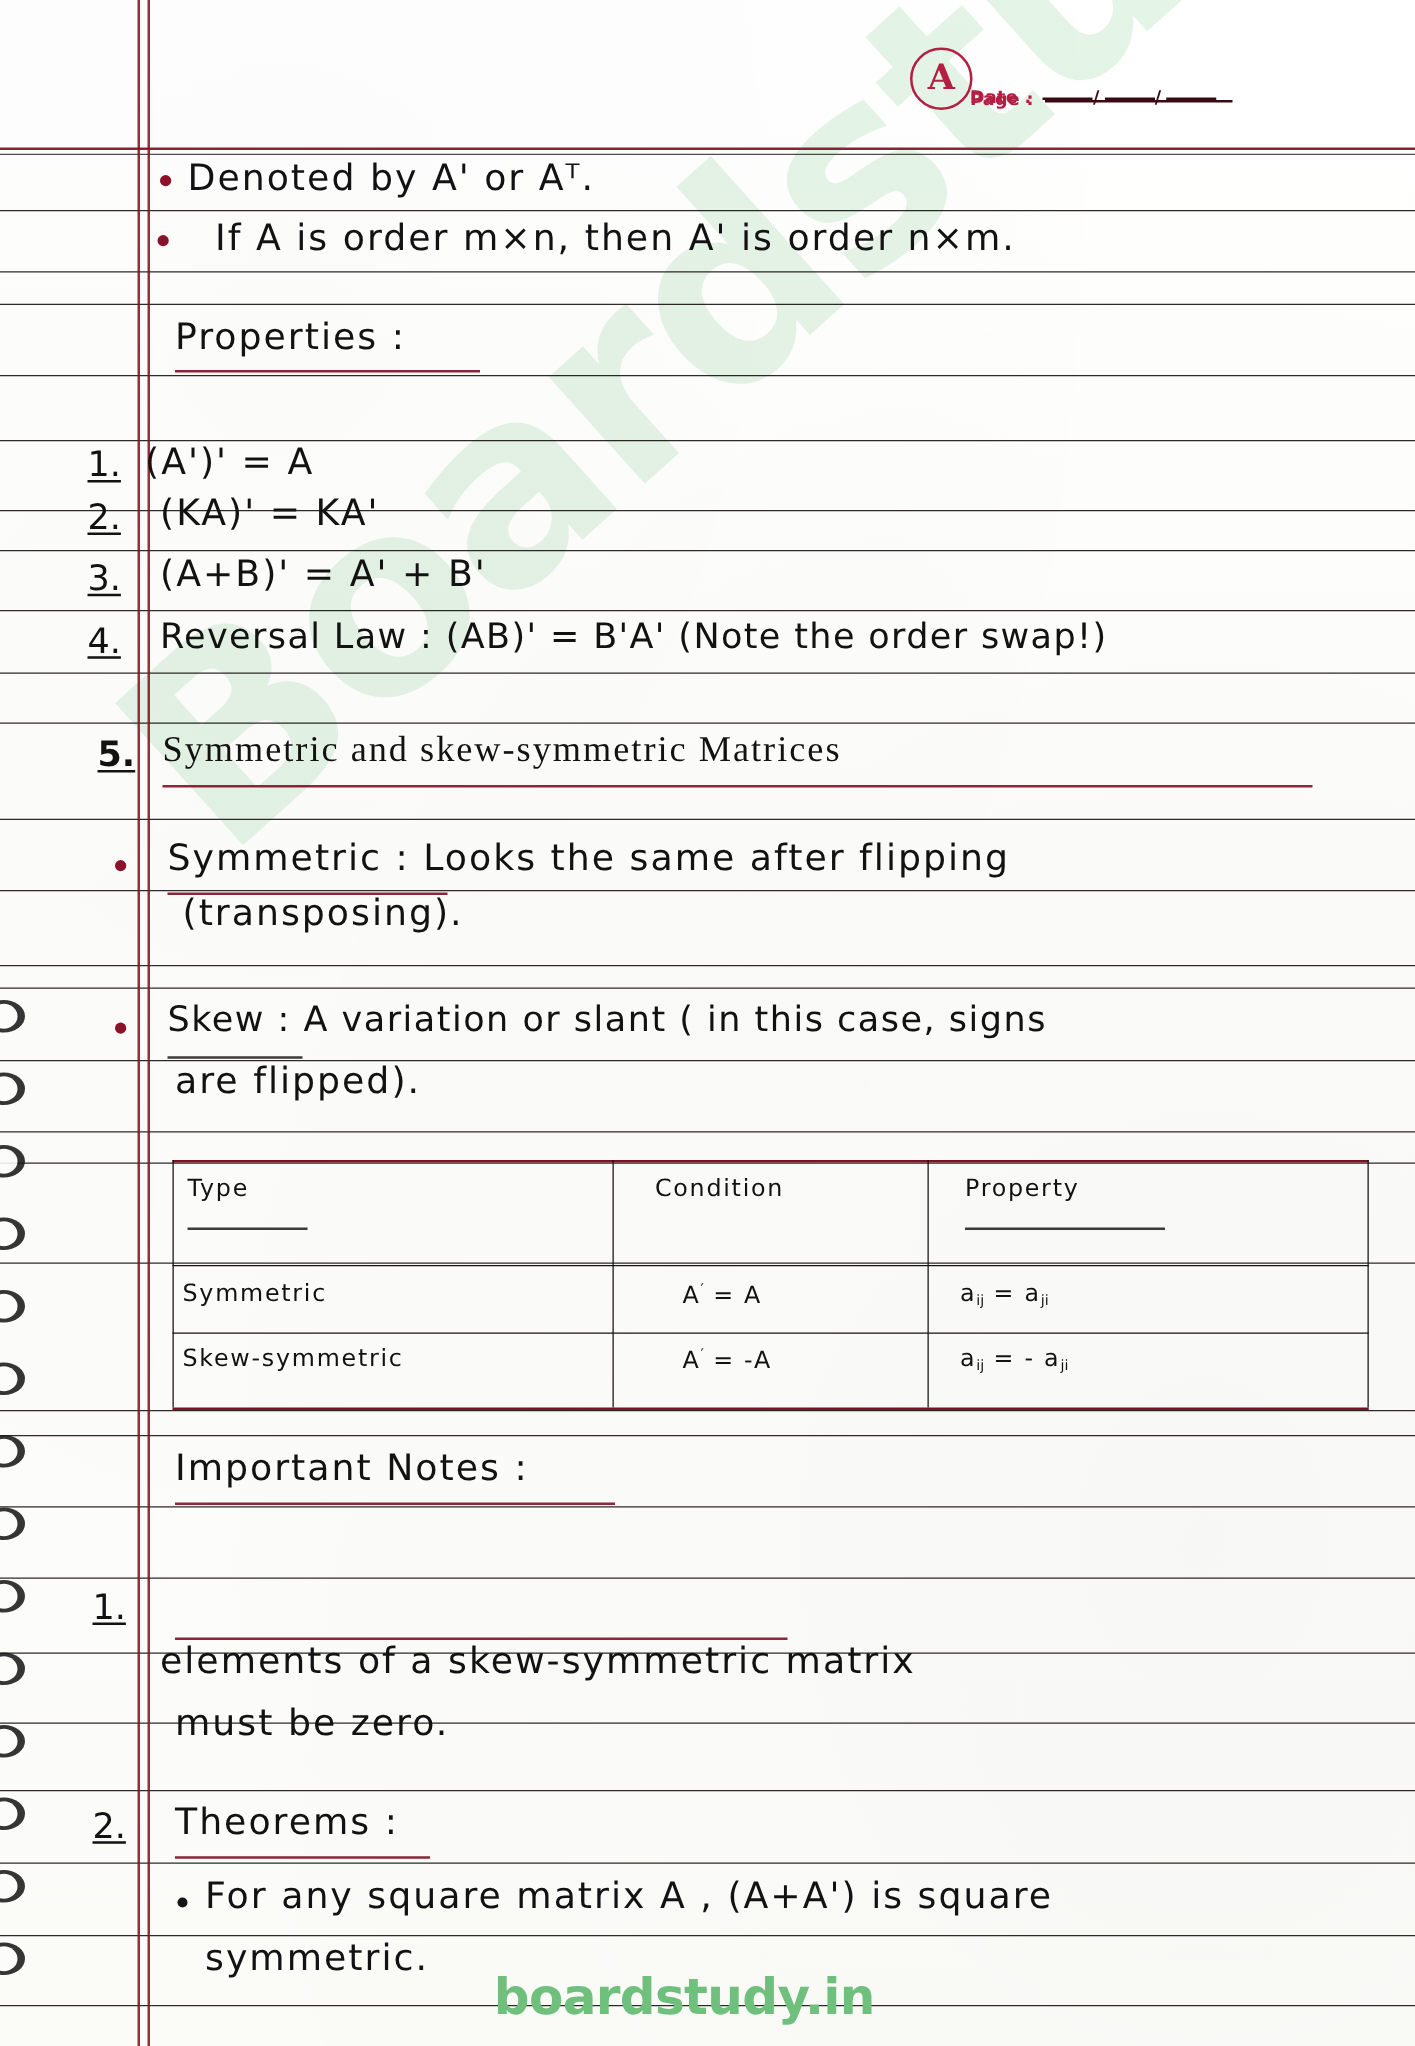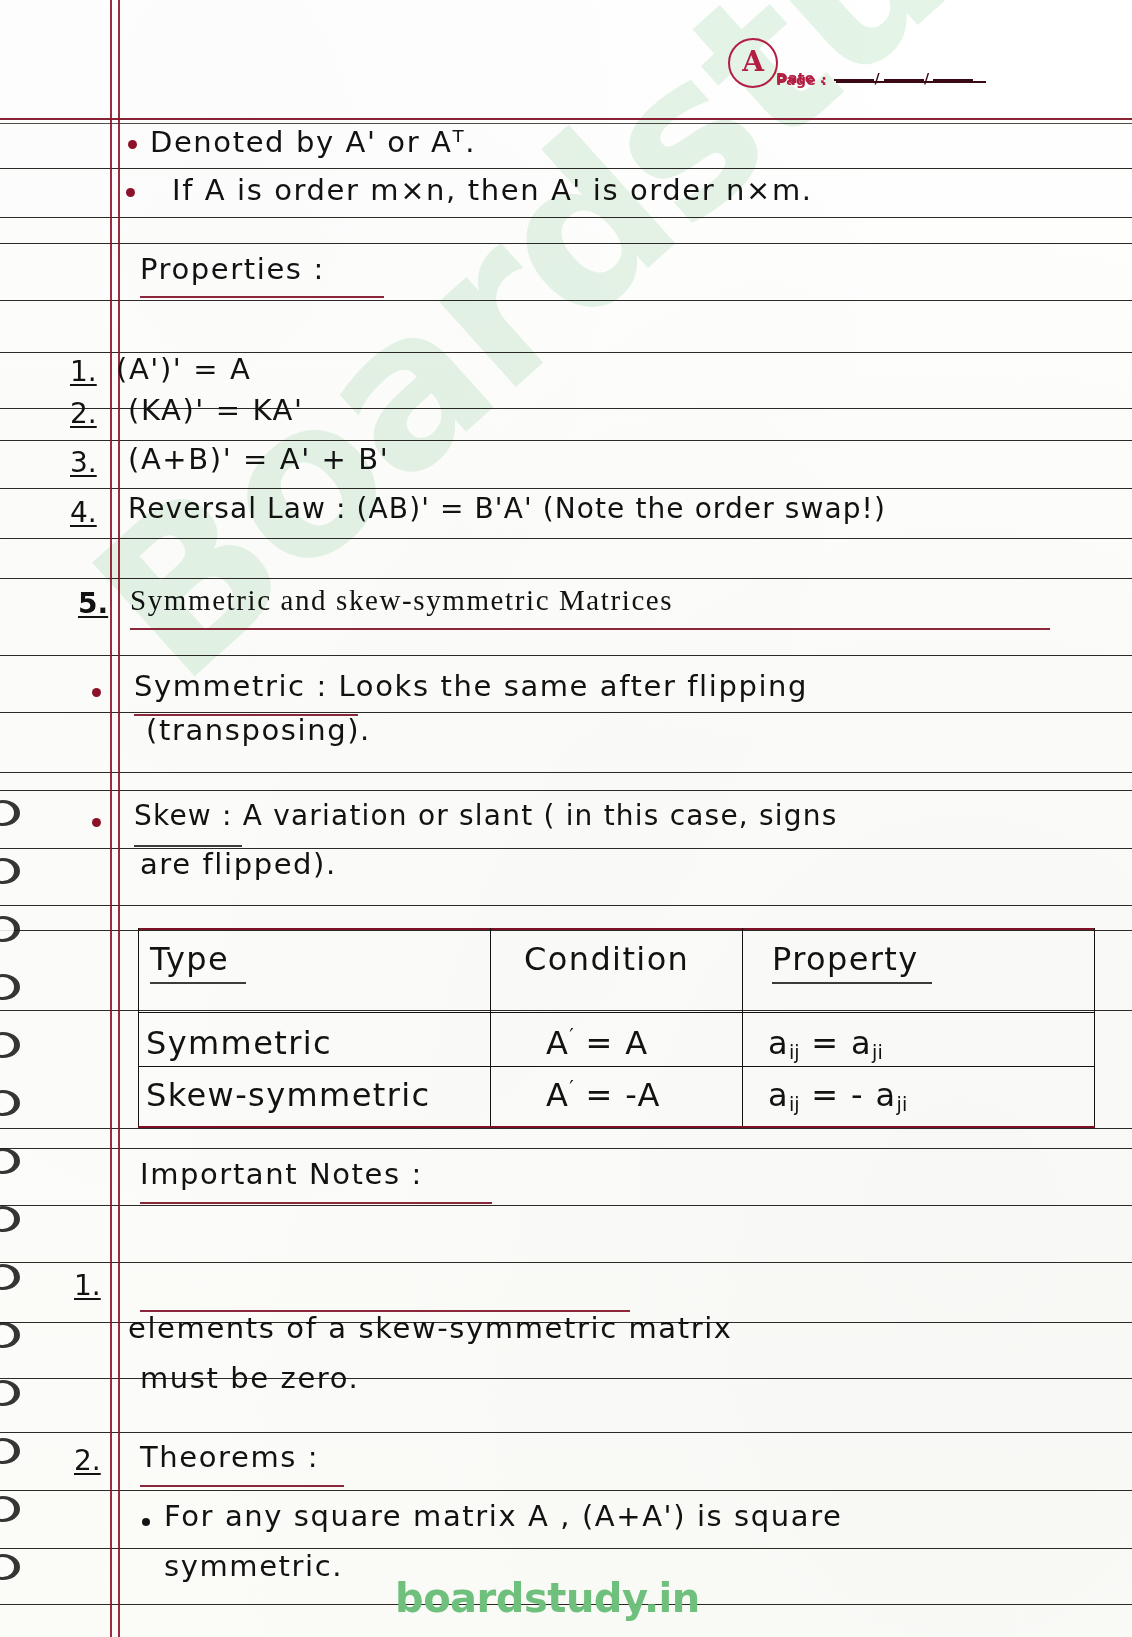--- a/index.html
+++ b/index.html
@@ -206,21 +206,21 @@
     border-top: 1.9px solid #16120f;
   }
   .tbl-line-h.red {
     border-top: 2.2px solid #7e1025;
   }
 
   .cell {
     position: absolute;
     font-family: "DejaVu Sans", sans-serif;
     color: #121212;
-    font-size: 32px;
+    font-size: 19px;
     letter-spacing: 1.4px;
     white-space: nowrap;
   }
 
   sup.pr {
     font-size: 0.62em;
     vertical-align: super;
     letter-spacing: 0;
   }
   sub.idx {

